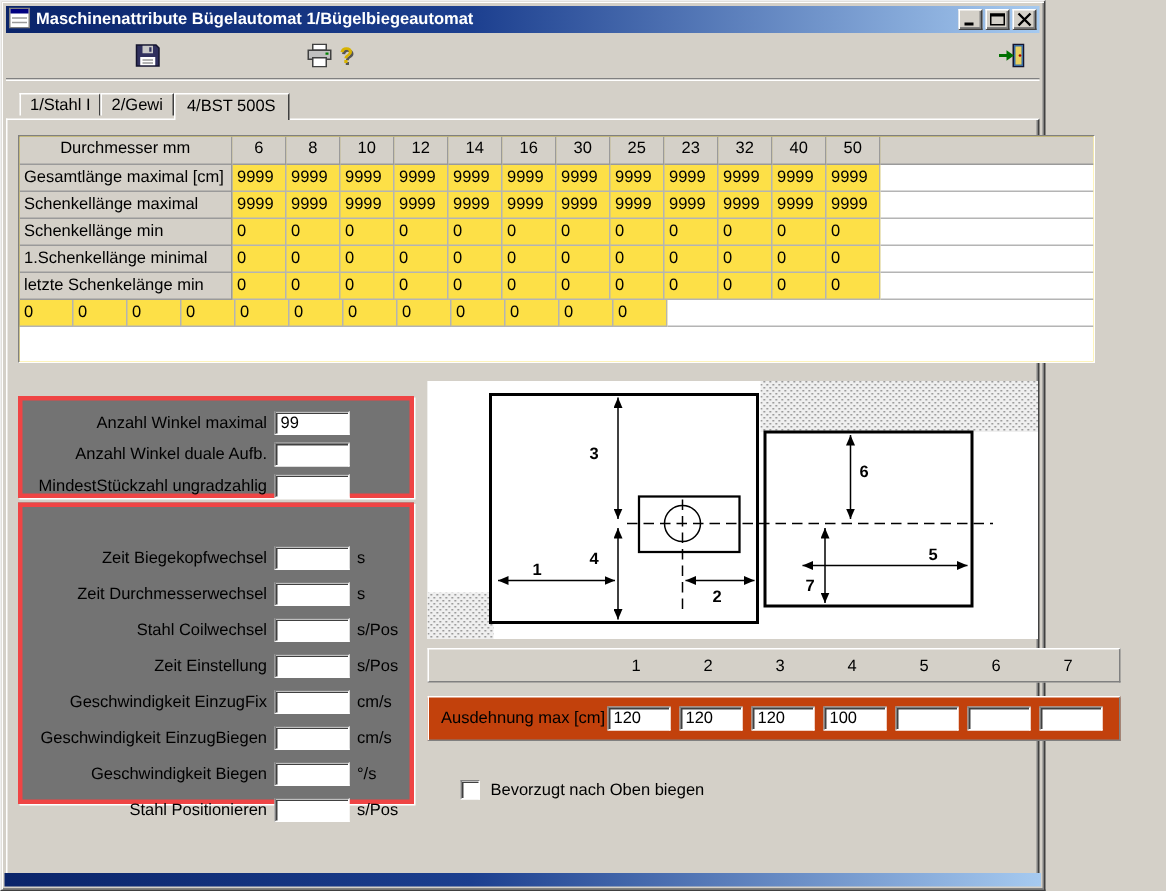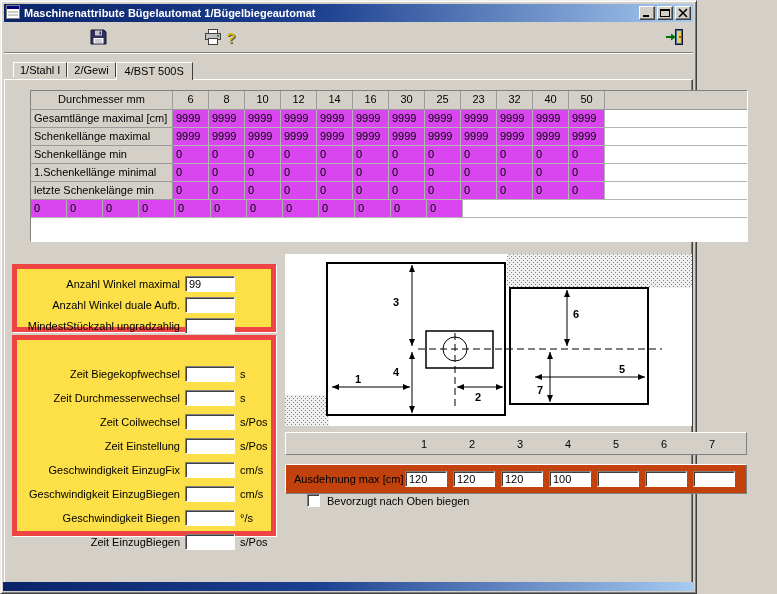--- a/index.html
+++ b/index.html
@@ -27,34 +27,34 @@
   
   .tabstrip{position:absolute;left:12px;top:61px;height:18px;display:flex;z-index:5}
   .tab{height:15px;line-height:14px;padding:0 6px;background:#d4d0c8;white-space:nowrap;
     border:1px solid;border-color:#fff #404040 #808080 #fff;border-bottom:none;margin-bottom:1px}
   .tab.active{height:18px;line-height:16px;margin-bottom:0;position:relative;z-index:6;
     border-color:#fff #404040 #d4d0c8 #fff;padding:0 8px}
   
   .content{position:absolute;left:3px;top:78px;right:3px;height:505px;background:#d4d0c8;
     border:1px solid;border-color:#fff #404040 #404040 #fff;box-shadow:inset -1px -1px 0 #808080}
   
-  .gridtable{position:absolute;left:25px;top:10px;width:718px;height:152px;background:#d946ef;
+  .gridtable{position:absolute;left:7px;top:10px;width:718px;height:152px;background:#fde047;
     border:1px solid;border-color:#808080 #fff #fff #808080;display:flex;flex-direction:column;overflow:hidden}
   .trow{display:flex;height:18px;flex:0 0 auto}
   .trow.thead{height:19px}
   .tcell{border-right:1px solid #b4b4b4;border-bottom:1px solid #b4b4b4;
     padding:2px 3px;white-space:nowrap;overflow:hidden}
   .labelcol{width:142px;background:#d4d0c8;border-right-color:#9a9a9a;border-bottom-color:#9a9a9a}
   .thead .tcell{background:#d4d0c8;text-align:center;border-right-color:#9a9a9a;border-bottom-color:#9a9a9a}
   .datacol{width:36px;text-align:left}
   .fillcol{flex:1;border-right:none;background:#fff}
   .thead .fillcol{background:#d4d0c8}
   .fillrow{flex:1;background:#fff;border:none}
   
-  .group{position:absolute;border:5px solid #ef4444;box-shadow:1px 1px 0 #fff;background:#fde047}
+  .group{position:absolute;border:3px solid #ef4444;box-shadow:1px 1px 0 #fff;background:#737373}
   .group-winkel{left:7px;top:184px;width:264px;height:68px;padding-top:5px}
   .group-zeit{left:7px;top:255px;width:264px;height:201px;padding-top:22px}
   .frow{display:flex;align-items:center;height:20px;margin-bottom:1px}
   .group-zeit .frow{height:23px;margin-bottom:1px}
   .flabel{width:168px;text-align:right;padding-right:5px;white-space:nowrap;overflow:hidden}
   .finput{width:50px;height:16px;background:#fff;border:1px solid;border-color:#808080 #fff #fff #808080;
     box-shadow:inset 1px 1px 0 #404040;font:11px "Liberation Sans",sans-serif;padding:1px 3px}
   .funit{padding-left:5px;white-space:nowrap}
   
   .diagram{position:absolute;left:280px;top:174px;width:407px;height:172px;background:#fff}
@@ -64,21 +64,21 @@
   .colhdr .spacer{width:114px}
   .chcell{width:48px;text-align:center}
   
   .ausd{position:absolute;left:280px;top:384px;width:462px;height:30px;background:#c2410c;
     border:1px solid;border-color:#fff #808080 #808080 #fff;display:flex;align-items:center}
   .ausd-label{width:119px;padding-left:8px;white-space:nowrap}
   .ainput{width:42px;height:16px;margin-right:6px;background:#fff;border:1px solid;
     border-color:#808080 #fff #fff #808080;box-shadow:inset 1px 1px 0 #404040;
     font:11px "Liberation Sans",sans-serif;padding:1px 3px}
   
-  .cbrow{position:absolute;left:302px;top:414px;display:flex;align-items:center}
+  .cbrow{position:absolute;left:302px;top:440px;display:flex;align-items:center}
   .cbbox{width:13px;height:13px;background:#fff;border:1px solid;border-color:#808080 #fff #fff #808080;
     box-shadow:inset 1px 1px 0 #404040;margin-right:7px}
   
   .statusbar{position:absolute;left:2px;right:2px;bottom:2px;height:9px;
     background:linear-gradient(90deg,#0a246a 0%,#1c3f8f 45%,#a6caf0 100%)}
   svg text{font-family:"Liberation Sans",sans-serif}
 </style>
 </head>
 <body>
 
@@ -293,21 +293,21 @@
           <span class="flabel">Zeit Biegekopfwechsel</span>
           <input class="finput" style="">
           <span class="funit">s</span>
         </div>
         <div class="frow">
           <span class="flabel">Zeit Durchmesserwechsel</span>
           <input class="finput" style="">
           <span class="funit">s</span>
         </div>
         <div class="frow">
-          <span class="flabel">Zeit Coilwechsel</span>
+          <span class="flabel">Stahl Coilwechsel</span>
           <input class="finput" style="">
           <span class="funit">s/Pos</span>
         </div>
         <div class="frow">
           <span class="flabel">Zeit Einstellung</span>
           <input class="finput" style="">
           <span class="funit">s/Pos</span>
         </div>
         <div class="frow">
           <span class="flabel">Geschwindigkeit EinzugFix</span>
@@ -318,21 +318,21 @@
           <span class="flabel">Geschwindigkeit EinzugBiegen</span>
           <input class="finput" style="">
           <span class="funit">cm/s</span>
         </div>
         <div class="frow">
           <span class="flabel">Geschwindigkeit Biegen</span>
           <input class="finput" style="">
           <span class="funit">°/s</span>
         </div>
         <div class="frow">
-          <span class="flabel">Zeit EinzugBiegen</span>
+          <span class="flabel">Stahl Positionieren</span>
           <input class="finput" style="">
           <span class="funit">s/Pos</span>
         </div>
       </div>
 
     <div class="diagram">
       <svg width="407" height="172" viewBox="0 0 407 172">
         <defs>
           <pattern id="stip" width="4" height="4" patternUnits="userSpaceOnUse">
             <rect width="4" height="4" fill="#efefef"></rect>

